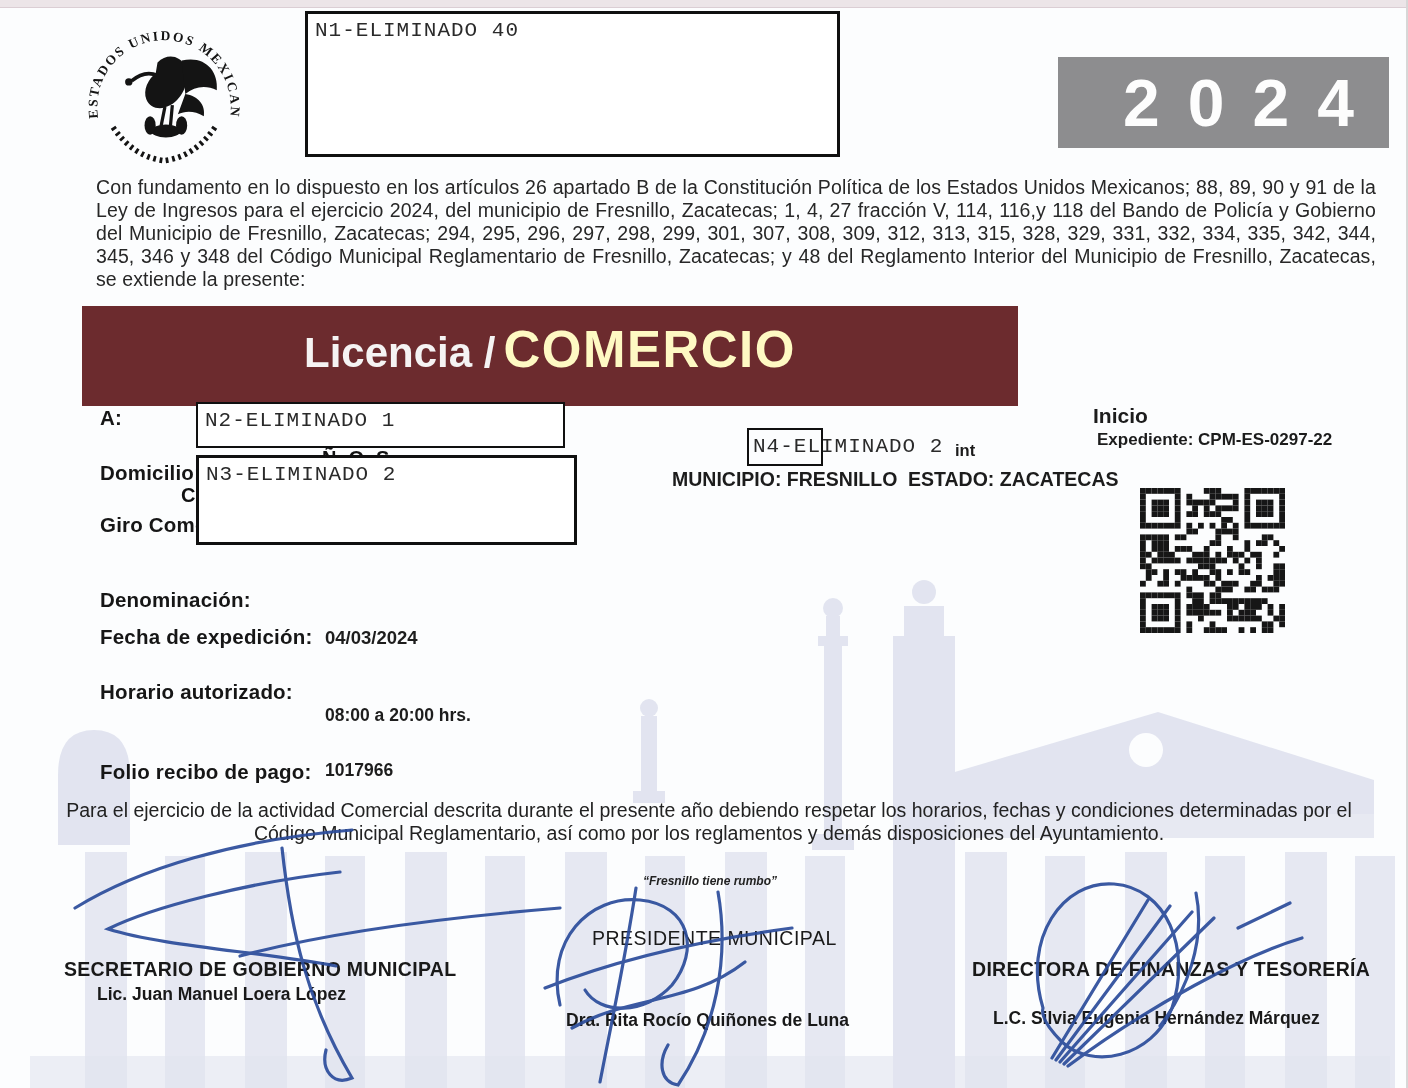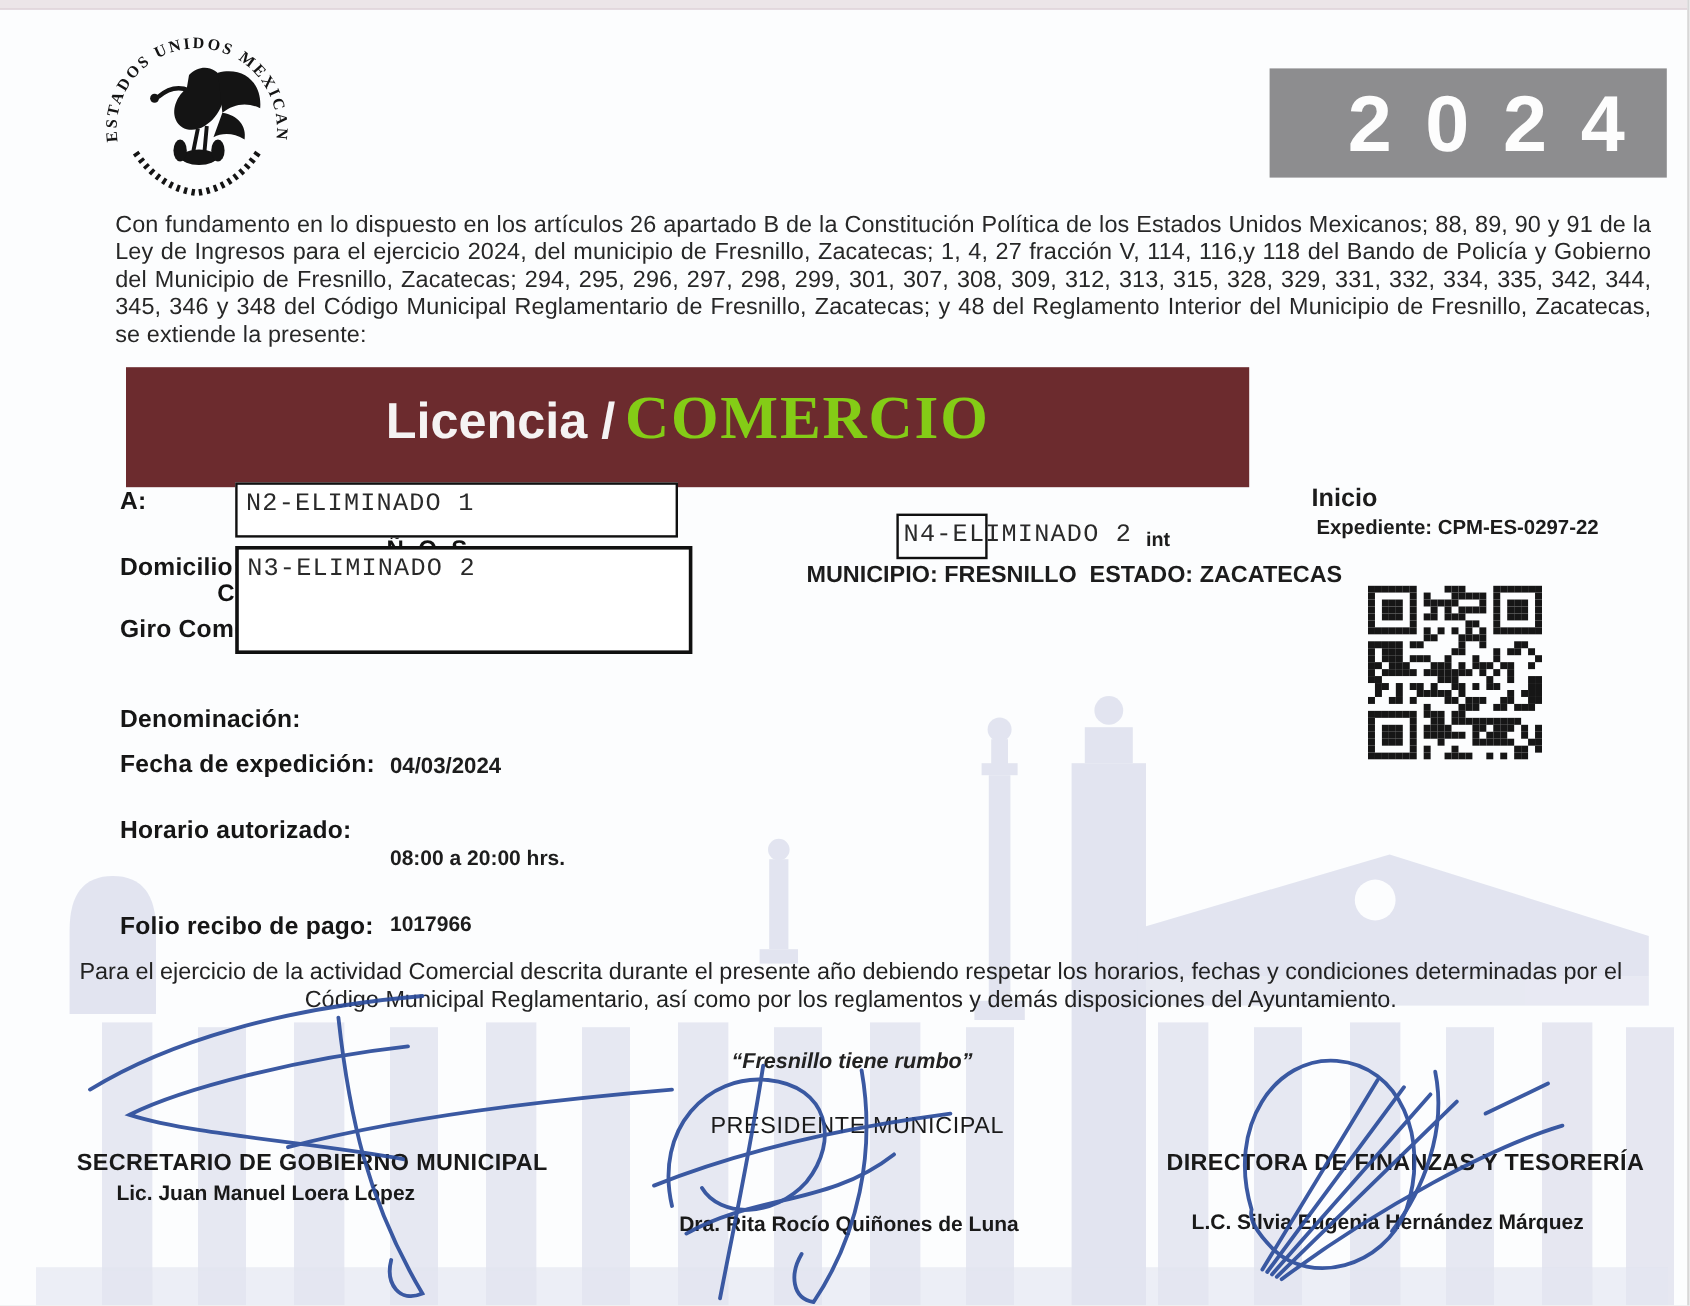--- a/index.html
+++ b/index.html
@@ -8,31 +8,31 @@
         border-right:2px solid #d7d7d7;box-sizing:border-box;}
   .abs{position:absolute;}
   .topstrip{left:0;top:0;width:1408px;height:7px;background:#ece5e8;border-bottom:1px solid #dbced4;}
   .lbl{font-weight:bold;font-size:20.5px;color:#161616;letter-spacing:.2px;}
   .val{font-weight:bold;color:#1d1d1d;}
   .mono{font-family:"Liberation Mono","DejaVu Sans Mono",monospace;font-size:21px;color:#2a2a2a;letter-spacing:1px;}
   .rbox{position:absolute;background:#ffffff;border:3px solid #101010;box-sizing:border-box;padding:5px 7px;}
   .rbox-outline{position:absolute;background:transparent;border:2.5px solid #101010;box-sizing:border-box;}
   .legal{left:96px;top:176px;width:1280px;font-size:19.5px;line-height:22.9px;color:#272727;
          text-align:justify;letter-spacing:.1px;}
-  .banner{left:105px;top:306px;width:936px;height:100px;display:flex;align-items:baseline;
+  .banner{left:82px;top:306px;width:936px;height:100px;display:flex;align-items:baseline;
           justify-content:center;gap:8px;padding-top:14px;box-sizing:border-box;}
   .banner .b1{color:#f5f3f3;font-weight:bold;font-size:42px;}
-  .banner .b2{color:#84cc16;font-weight:bold;font-size:51px;letter-spacing:1.5px;font-family:Liberation Serif, serif;}
+  .banner .b2{color:#fef9c3;font-weight:bold;font-size:51px;letter-spacing:1.5px;}
   .foliobox{left:1062px;top:306px;width:293px;height:89px;background:#dde1ee;}
   .foliobox .flabel{position:absolute;left:13px;top:7px;font-weight:bold;font-size:21px;color:#0e0e0e;}
   .foliobox .fvalue{position:absolute;left:0;top:38px;width:100%;text-align:center;
                     font-size:27px;color:#8e2635;letter-spacing:1px;}
   .clip-sliver{position:absolute;overflow:hidden;font-weight:bold;font-size:20px;color:#111;}
   .footer-par{left:62px;top:799px;width:1294px;text-align:center;font-size:19.5px;line-height:23px;color:#222;}
-  .motto{left:500px;top:874px;width:420px;text-align:center;font-weight:bold;font-style:italic;font-size:18px;color:#222;}
+  .motto{left:500px;top:874px;width:420px;text-align:center;font-weight:bold;font-style:italic;font-size:12px;color:#222;}
   .sig-title{font-weight:bold;font-size:19.5px;color:#191919;letter-spacing:.3px;}
   .sig-name{font-weight:bold;font-size:17.5px;color:#191919;}
   .nosel{user-select:none;}
   svg{display:block;}
 </style>
 </head>
 <body>
 
 <div class="page nosel">
 
@@ -101,20 +101,21 @@
       <path d="M118,86 C132,88 140,98 138,110 C128,104 118,104 110,108 Z" fill="#141414"></path>
       <path d="M60,72 Q74,60 88,66" fill="none" stroke="#141414" stroke-width="4"></path>
       <circle cx="57" cy="73" r="4" fill="#141414"></circle>
       <path d="M96,100 L92,120 M104,98 L102,120" stroke="#141414" stroke-width="3.5"></path>
       <ellipse cx="97" cy="126" rx="16" ry="7" fill="#141414"></ellipse>
       <ellipse cx="80" cy="120" rx="6" ry="10" fill="#141414"></ellipse>
       <ellipse cx="114" cy="120" rx="6" ry="10" fill="#141414"></ellipse>
     </g>
   </svg>
 
+  <div class="rbox mono" style="left:305px;top:11px;width:535px;height:146px;">N1-ELIMINADO 40</div>
 
   <div class="abs" style="left:1058px;top:57px;width:287px;height:91px;background:#8d8d8f;
               display:flex;align-items:center;justify-content:center;padding-left:44px;">
     <span style="color:#fdfdfd;font-weight:bold;font-size:66px;letter-spacing:28px;text-indent:14px;">2024</span>
   </div>
 
   <div class="abs legal">Con fundamento en lo dispuesto en los artículos 26 apartado B de la Constitución Política de los Estados Unidos Mexicanos; 88, 89, 90 y 91 de la Ley de Ingresos para el ejercicio 2024, del municipio de Fresnillo, Zacatecas; 1, 4, 27 fracción V, 114, 116,y 118 del Bando de Policía y Gobierno del Municipio de Fresnillo, Zacatecas; 294, 295, 296, 297, 298, 299, 301, 307, 308, 309, 312, 313, 315, 328, 329, 331, 332, 334, 335, 342, 344, 345, 346 y 348 del Código Municipal Reglamentario de Fresnillo, Zacatecas; y 48 del Reglamento Interior del Municipio de Fresnillo, Zacatecas, se extiende la presente:</div>
 
   <div class="abs banner" style="background:#6c2b2e;">
     <span class="b1">Licencia /</span>

